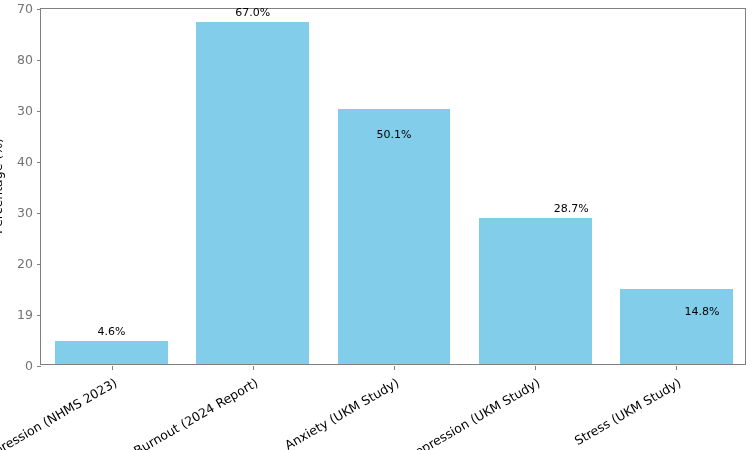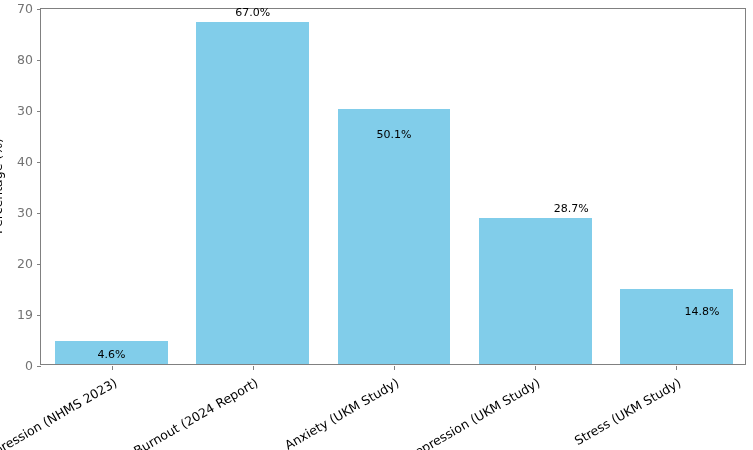--- a/index.html
+++ b/index.html
@@ -141,21 +141,21 @@
           <div class="tick-mark"></div>
           <div class="tick-label">80</div>
         </div>
         <div class="y-tick" style="top: 0px; left: -40px;">
           <div class="tick-mark"></div>
           <div class="tick-label">70</div>
         </div>
       </div>
     <div id="bars-layer">
         <div class="bar" style="left: 14.12px; width: 112.96px; height: 23.46px; background: rgb(129, 205, 234);"></div>
-        <div class="bar-value" style="left: 70.6px; top: 315.54px; margin-top: 23px;">4.6%</div>
+        <div class="bar-value" style="left: 70.6px; top: 315.54px;">4.6%</div>
         <div class="bar" style="left: 155.32px; width: 112.96px; height: 341.7px; background: rgb(129, 205, 234);"></div>
         <div class="bar-value" style="left: 211.8px; top: -2.7px;">67.0%</div>
         <div class="bar" style="left: 296.52px; width: 112.96px; height: 255.51px; background: rgb(129, 205, 234);"></div>
         <div class="bar-value" style="left: 353px; top: 83.49px; margin-top: 36px;">50.1%</div>
         <div class="bar" style="left: 437.72px; width: 112.96px; height: 146.37px; background: rgb(129, 205, 234);"></div>
         <div class="bar-value" style="left: 494.2px; top: 192.63px; margin-left: 36px;">28.7%</div>
         <div class="bar" style="left: 578.92px; width: 112.96px; height: 75.48px; background: rgb(129, 205, 234);"></div>
         <div class="bar-value" style="left: 661px; top: 263.52px; margin-top: 32px;">14.8%</div>
       </div>
     <div id="x-ticks-layer">

